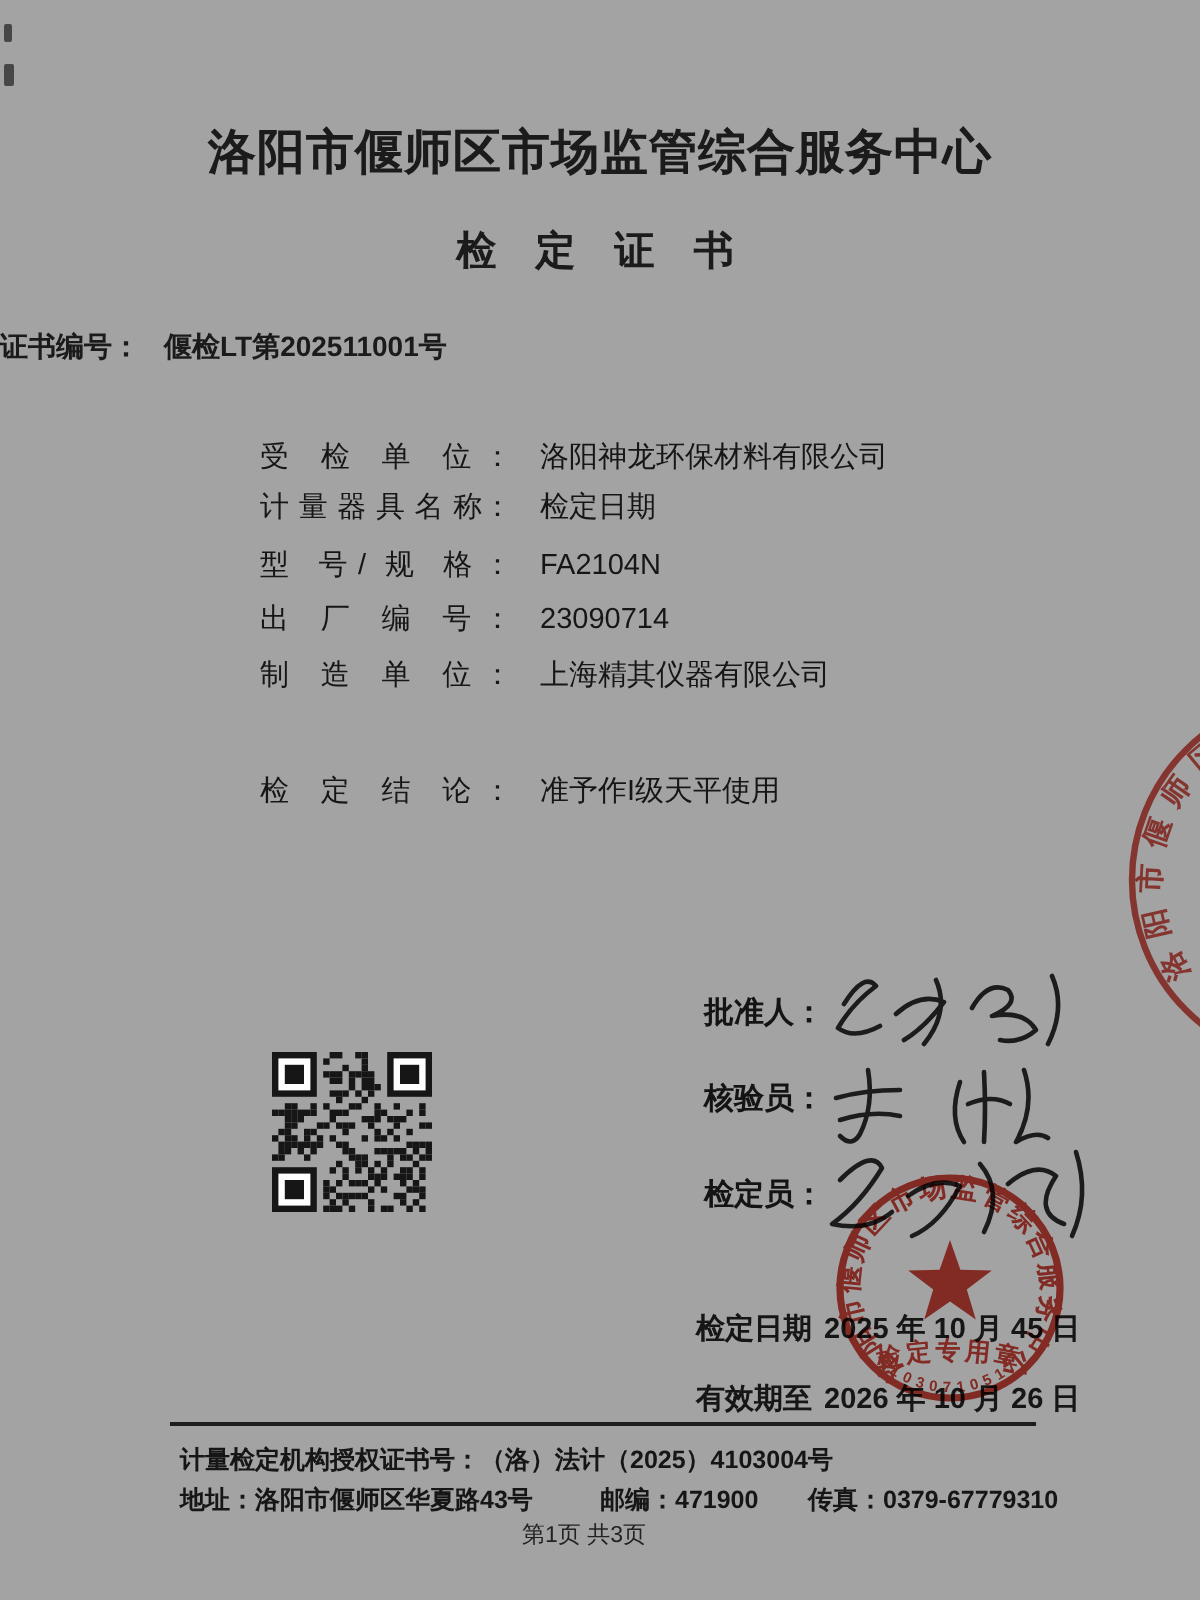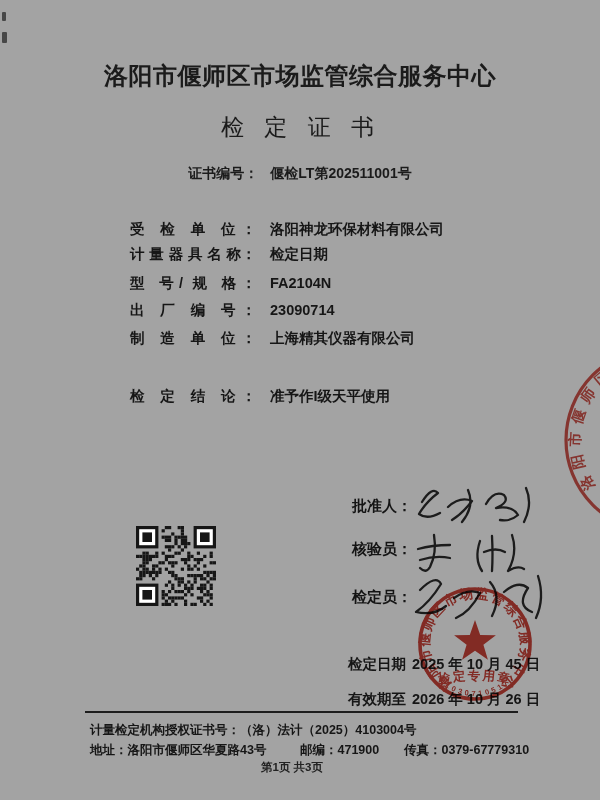--- a/index.html
+++ b/index.html
@@ -9,36 +9,36 @@
     font-family:"Liberation Sans","DejaVu Sans",sans-serif;
     color:#1e1e1e;
   }
   
   .org-title{
     position:absolute;top:60px;left:0;width:600px;text-align:center;
     font-size:24px;font-weight:700;letter-spacing:.5px;color:#1b1b1b;
   }
   .doc-title{
     position:absolute;top:112px;left:0;width:600px;text-align:center;
-    font-size:23px;font-weight:400;letter-spacing:5px;word-spacing:4px;color:#1b1b1b;
+    font-size:20px;font-weight:700;letter-spacing:5px;word-spacing:4px;color:#1b1b1b;
   }
   .cert-line{
-    position:absolute;top:165px;left:0;width:600px;text-align:center;
+    position:absolute;top:165px;left:0;width:600px;
     font-size:14px;font-weight:700;color:#1b1b1b;
   }
   .cert-line .gap{display:inline-block;width:12px;}
   
   .field-row{position:absolute;left:0;width:600px;height:18px;}
   .flabel{
     position:absolute;left:130px;width:126px;display:inline-block;
-    font-size:14.5px;font-weight:700;line-height:17px;
+    font-size:14.5px;font-weight:400;line-height:17px;
     text-align:justify;text-align-last:justify;white-space:nowrap;color:#161616;
   }
   .fvalue{
-    position:absolute;left:270px;font-size:14.5px;font-weight:700;line-height:17px;
+    position:absolute;left:270px;font-size:14.5px;font-weight:400;line-height:17px;
     white-space:nowrap;color:#161616;
   }
   
   .sig-label{
     position:absolute;left:352px;font-size:15px;font-weight:700;color:#141414;
   }
   .sig-svg{position:absolute;}
   .sig-svg path{stroke:#1c1c1c;stroke-width:2.3;fill:none;stroke-linecap:round;stroke-linejoin:round;}
   
   .date-row{position:absolute;left:0;width:600px;height:18px;}
@@ -46,21 +46,21 @@
   .dvalue{
     position:absolute;left:412px;width:126px;display:inline-block;
     font-size:14.5px;font-weight:700;white-space:nowrap;color:#161616;
     text-align:justify;text-align-last:justify;
   }
   
   .rule{position:absolute;left:85px;top:711px;width:433px;height:2px;background:#1d1d1d;}
   .foot{position:absolute;font-size:12.5px;font-weight:700;white-space:nowrap;color:#161616;}
   .page-info{
     position:absolute;top:760px;left:0;width:548px;text-align:center;
-    font-size:11.5px;font-weight:700;color:#222;padding-left:36px;box-sizing:border-box;
+    font-size:11.5px;font-weight:400;color:#222;padding-left:36px;box-sizing:border-box;
   }
   
   .stamp-main{position:absolute;left:411px;top:582px;width:128px;height:128px;opacity:.88;mix-blend-mode:multiply;}
   .stamp-edge{position:absolute;left:546px;top:335px;width:230px;height:230px;opacity:.8;mix-blend-mode:multiply;}
   .stamp-main text,.stamp-edge text{font-family:"Liberation Sans","DejaVu Sans",sans-serif;font-weight:700;}
   
   .qr{position:absolute;left:136px;top:526px;width:80px;height:80px;}
   .qr rect{fill:#161616;}
   .qr rect[fill="#fff"]{fill:#ffffff;}
   

